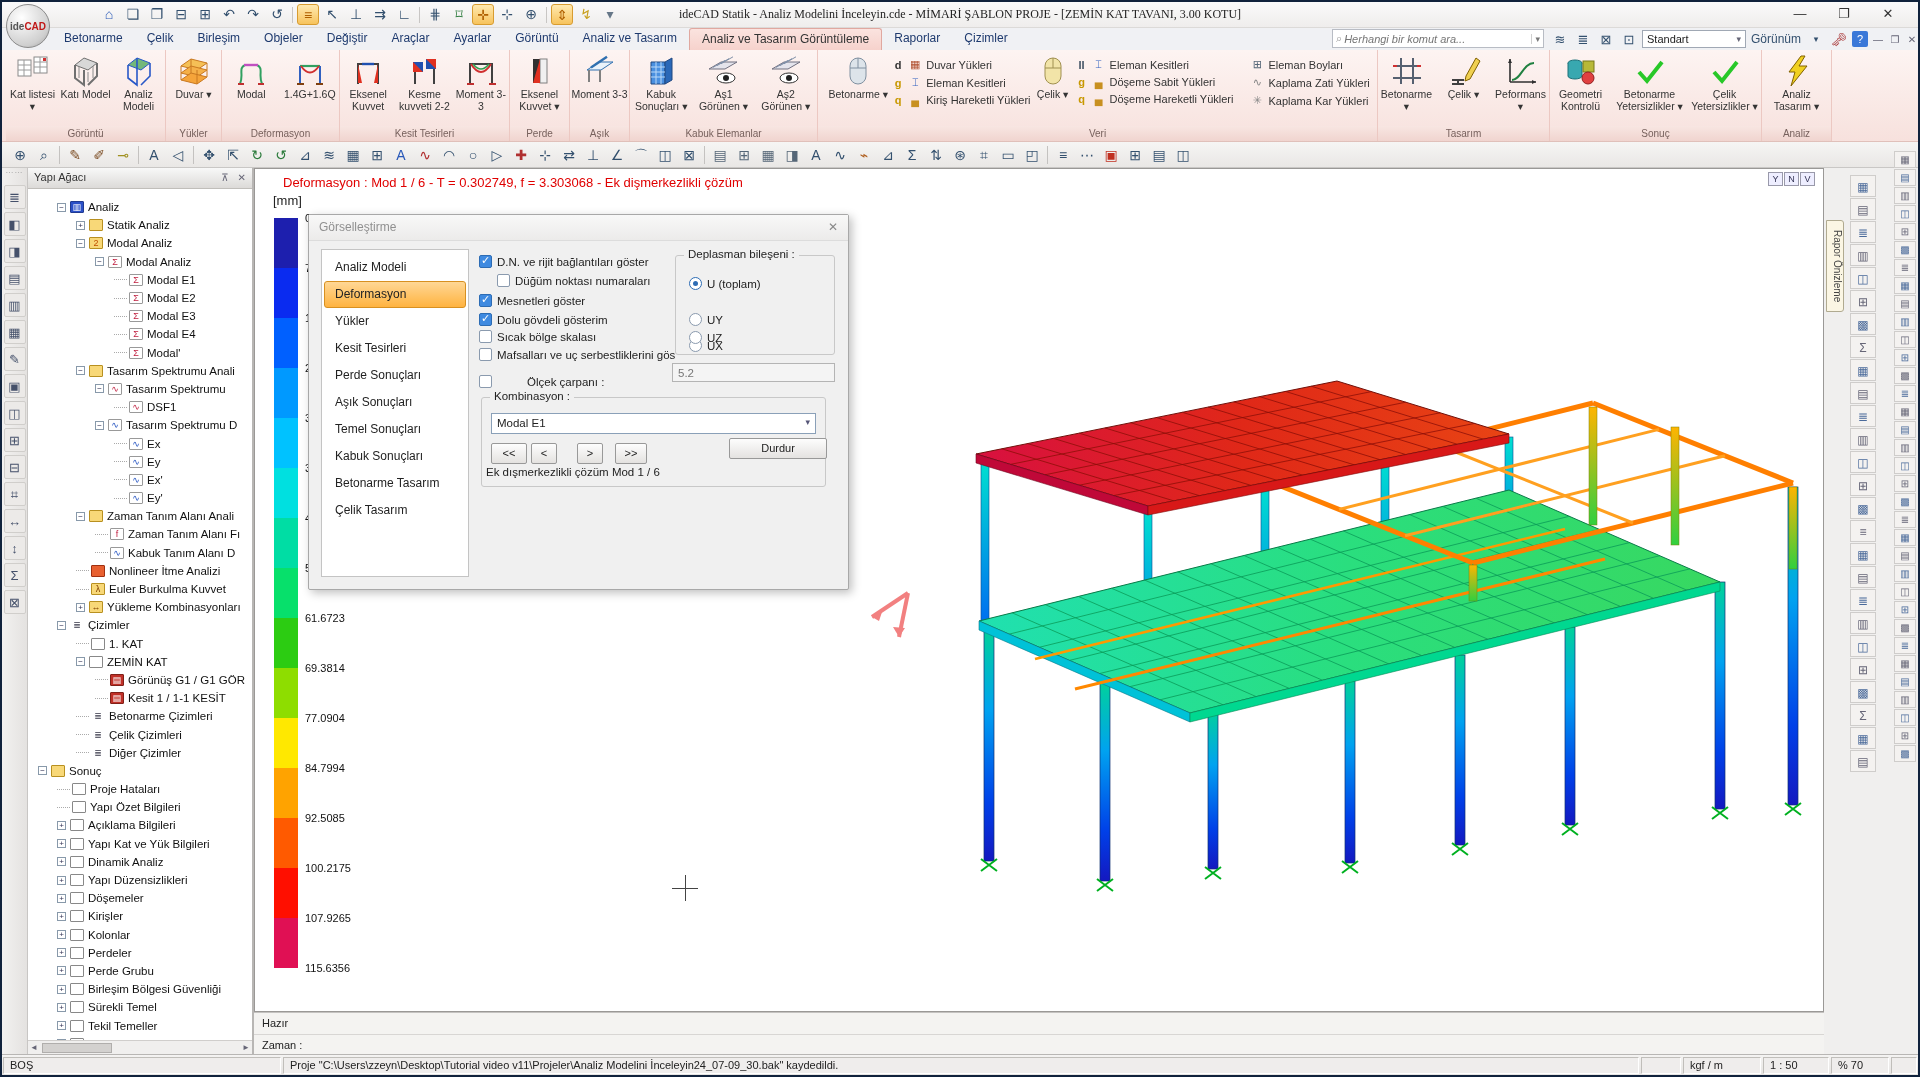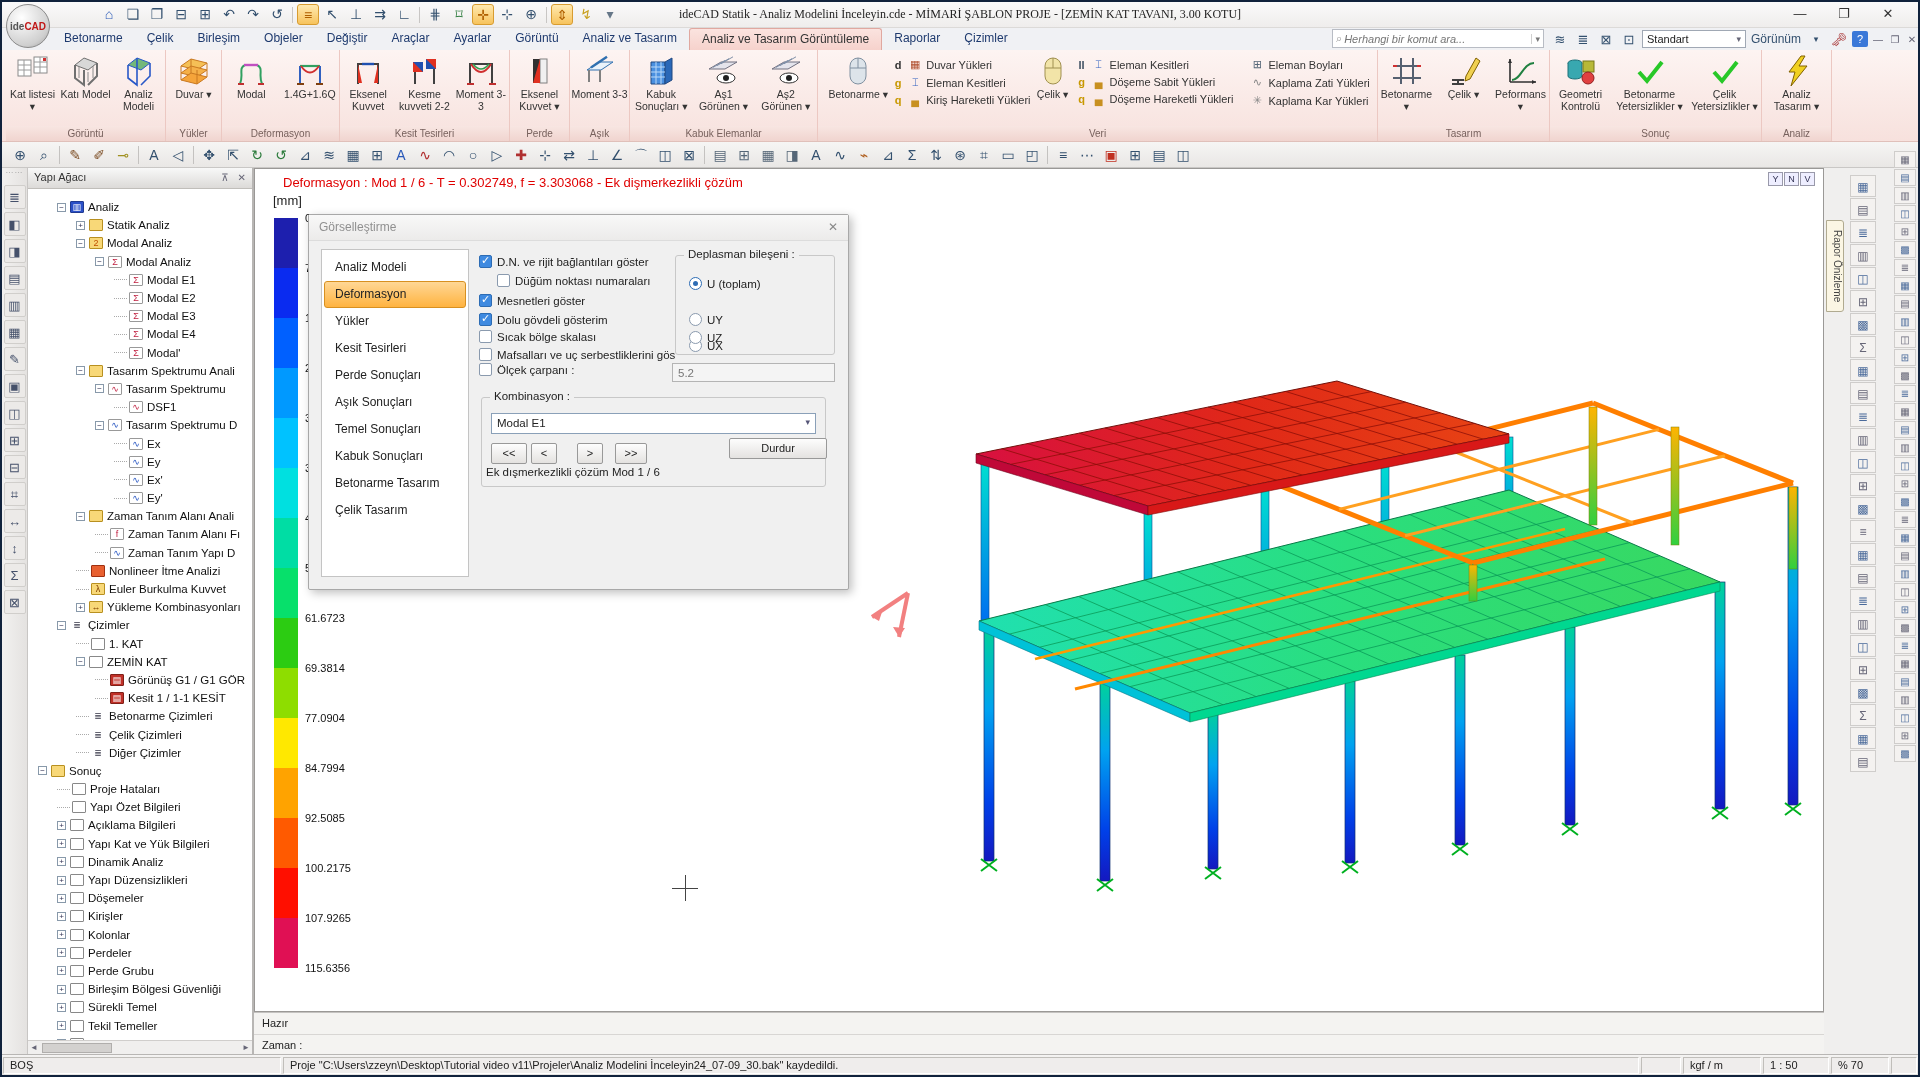--- a/index.html
+++ b/index.html
@@ -709,21 +709,21 @@
           <span>Zaman Tanım Alanı Anali</span>
         </div>
         <div class="trow" style="padding-left: 67px;">
           <span style="width: 13px; flex: 0 0 auto; border-bottom: 1px dotted rgb(170, 170, 170); height: 1px; margin-right: 2px;"></span>
           <span class="ti" style="background: rgb(255, 255, 255); color: rgb(192, 32, 64); border: 1px solid rgb(153, 153, 153);">f</span>
           <span>Zaman Tanım Alanı Fı</span>
         </div>
         <div class="trow" style="padding-left: 67px;">
           <span style="width: 13px; flex: 0 0 auto; border-bottom: 1px dotted rgb(170, 170, 170); height: 1px; margin-right: 2px;"></span>
           <span class="ti" style="background: rgb(255, 255, 255); color: rgb(32, 80, 192); border: 1px solid rgb(153, 153, 153);">∿</span>
-          <span>Zaman Tanım Yapı D</span>
+          <span>Kabuk Tanım Alanı D</span>
         </div>
         <div class="trow" style="padding-left: 48px;">
           <span style="width: 13px; flex: 0 0 auto; border-bottom: 1px dotted rgb(170, 170, 170); height: 1px; margin-right: 2px;"></span>
           <span class="ti" style="background: rgb(232, 96, 48); color: rgb(0, 0, 0); border: 1px solid rgb(160, 48, 16);"></span>
           <span>Nonlineer İtme Analizi</span>
         </div>
         <div class="trow" style="padding-left: 48px;">
           <span style="width: 13px; flex: 0 0 auto; border-bottom: 1px dotted rgb(170, 170, 170); height: 1px; margin-right: 2px;"></span>
           <span class="ti" style="background: rgb(248, 216, 120); color: rgb(128, 64, 0); border: 1px solid rgb(184, 144, 32);">λ</span>
           <span>Euler Burkulma Kuvvet</span>
@@ -1052,21 +1052,21 @@
           <span>Dolu gövdeli gösterim</span>
         </div>
         <div class="chk-row" style="left: 170px; top: 115px;">
           <span class="cbox"></span>
           <span>Sıcak bölge skalası</span>
         </div>
         <div class="chk-row" style="left: 170px; top: 133px;">
           <span class="cbox"></span>
           <span>Mafsalları ve uç serbestliklerini  gös</span>
         </div>
-        <div class="chk-row" style="left: 170px; top: 148px;">
+        <div class="chk-row" style="left: 170px; top: 160px; gap: 30px;">
           <span class="cbox"></span>
           <span>Ölçek çarpanı :</span>
         </div>
       </div>
     <div class="grp" style="left:366px;top:40px;width:160px;height:100px">
       <span class="glab">Deplasman bileşeni :</span>
     </div>
     <div id="dlg-radios">
         <div class="rad-row" style="left: 380px; top: 62px;">
           <span class="rdot on"></span>

